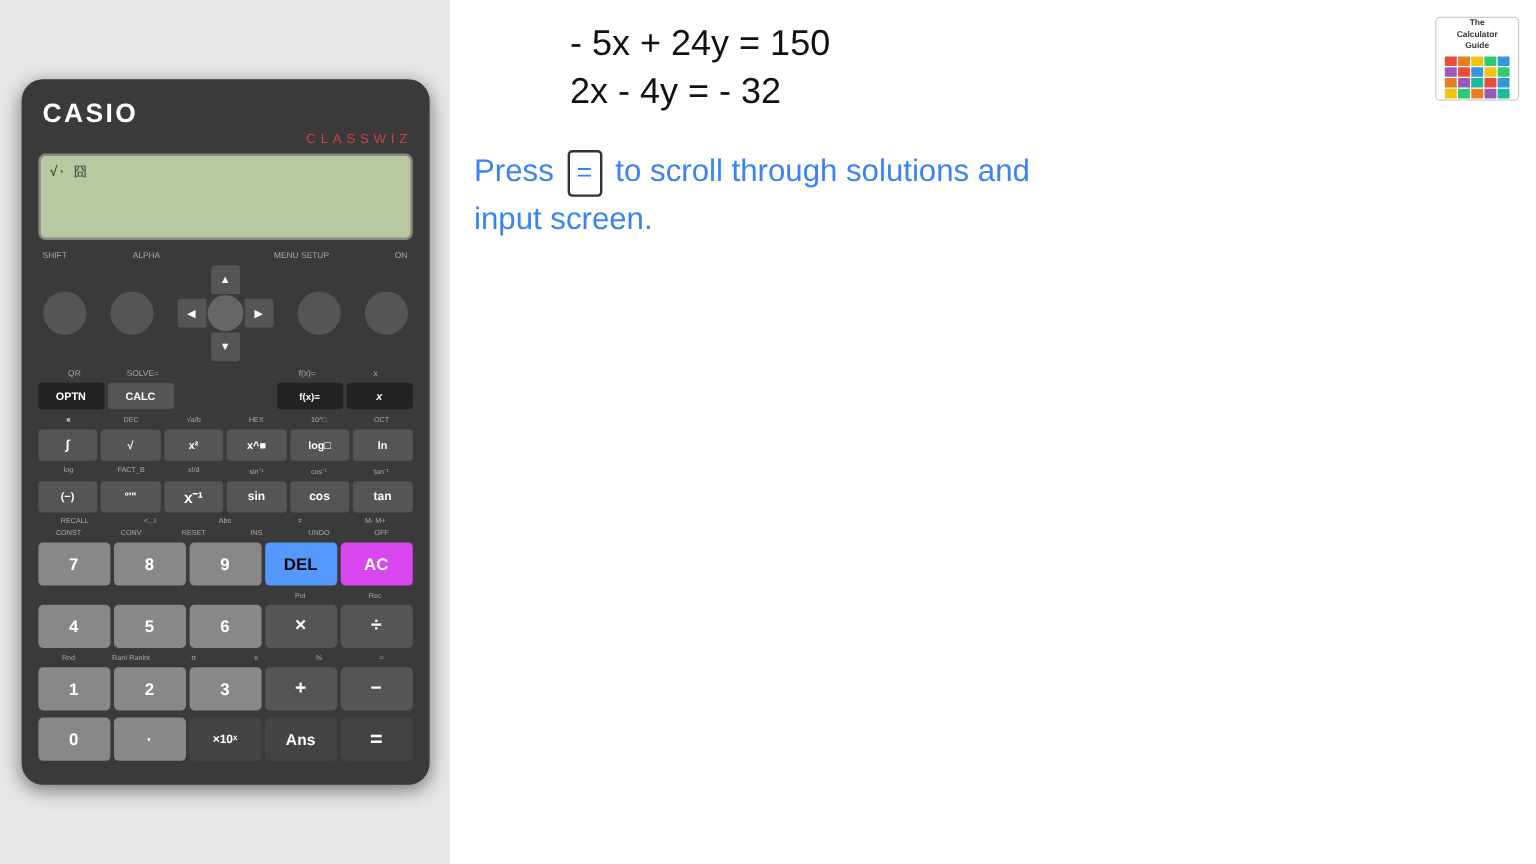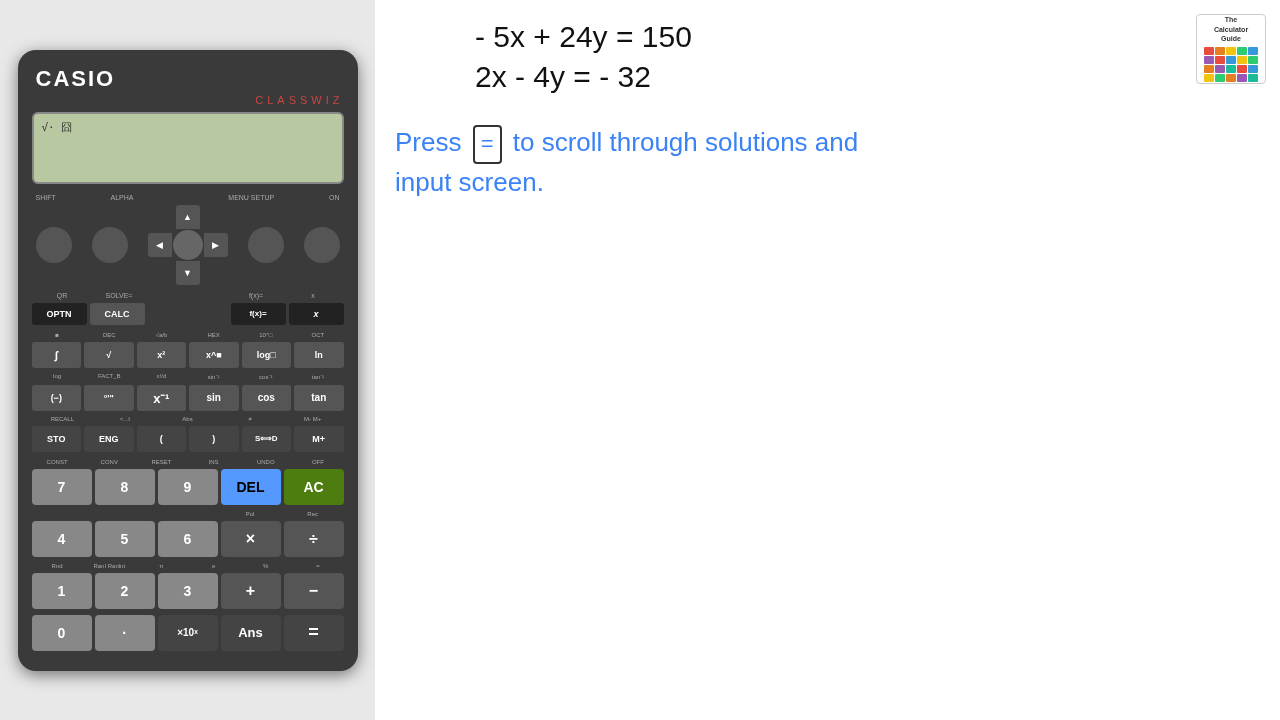--- a/index.html
+++ b/index.html
@@ -213,21 +213,21 @@
       cursor: pointer;
       font-weight: bold;
     }
 
     .btn-del {
       background: #5599ff;
       color: #000000;
     }
 
     .btn-ac {
-      background: #4d7c0f;
+      background: #d946ef;
       color: #fff;
     }
 
     .btn-op {
       height: 36px;
       font-size: 16px;
       background: #555;
       color: #fff;
       border-radius: 4px;
       flex: 1;
@@ -428,28 +428,20 @@
       </div>
 
       <div style="display:flex;gap:3px;margin-bottom:1px;padding:0 1px;">
         <span style="font-size:6px;color:#aaa;flex:1;text-align:center;">RECALL</span>
         <span style="font-size:6px;color:#aaa;flex:1;text-align:center;">&lt;...I</span>
         <span style="font-size:6px;color:#aaa;flex:1;text-align:center;">Abs</span>
         <span style="font-size:6px;color:#aaa;flex:1;text-align:center;">≠</span>
         <span style="font-size:6px;color:#aaa;flex:1;text-align:center;">M- M+</span>
       </div>
 
-      <div class="btn-row" style="margin-bottom:4px;">
-        <button class="btn btn-misc">STO</button>
-        <button class="btn btn-misc">ENG</button>
-        <button class="btn btn-misc">(</button>
-        <button class="btn btn-misc">)</button>
-        <button class="btn btn-misc" style="font-size:8px;">S⟺D</button>
-        <button class="btn btn-misc">M+</button>
-      </div>
 
       <div style="display:flex;gap:3px;margin-bottom:1px;padding:0 1px;">
         <span style="font-size:6px;color:#aaa;flex:1;text-align:center;">CONST</span>
         <span style="font-size:6px;color:#aaa;flex:1;text-align:center;">CONV</span>
         <span style="font-size:6px;color:#aaa;flex:1;text-align:center;">RESET</span>
         <span style="font-size:6px;color:#aaa;flex:1;text-align:center;">INS</span>
         <span style="font-size:6px;color:#aaa;flex:1;text-align:center;">UNDO</span>
         <span style="font-size:6px;color:#aaa;flex:1;text-align:center;">OFF</span>
       </div>
 

